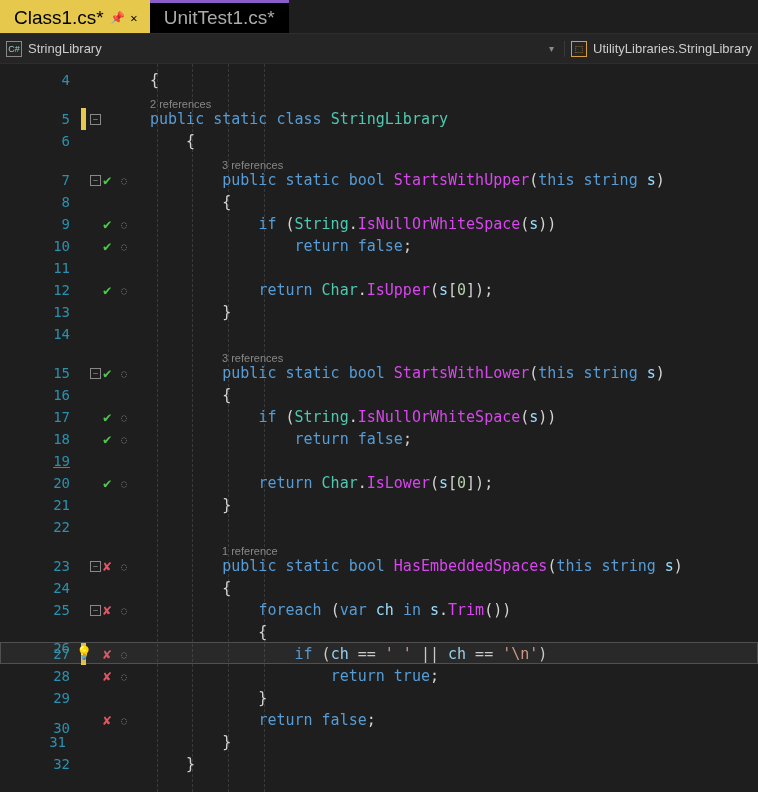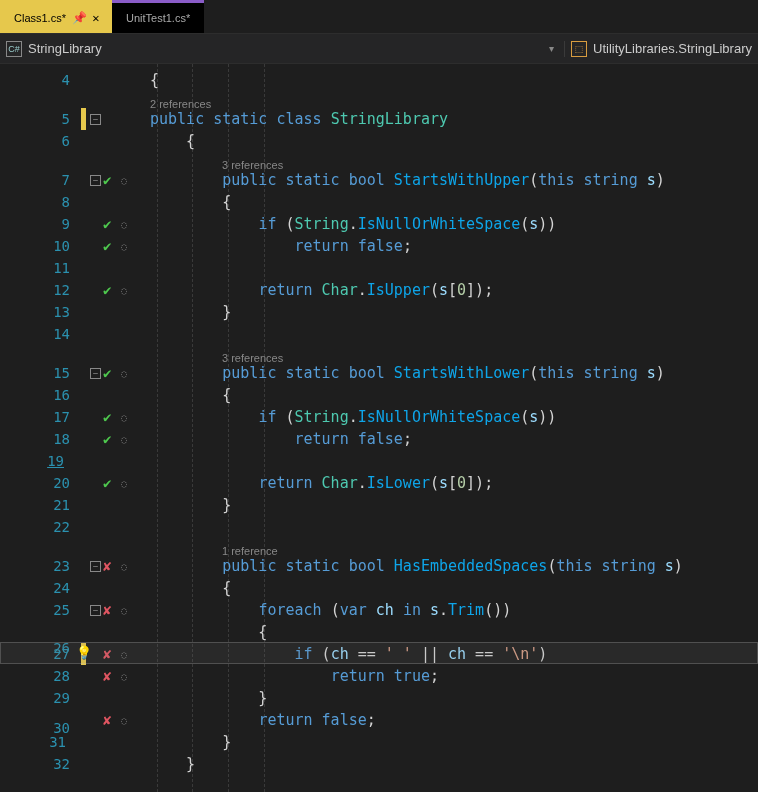--- a/index.html
+++ b/index.html
@@ -2,21 +2,21 @@
 <html><head>
 <meta charset="utf-8">
 <style>
   * { margin: 0; padding: 0; box-sizing: border-box; }
   body { font-family: Consolas, monospace; background: #1e1e1e; color: #ccc; width: 758px; height: 792px; overflow: hidden; }
 
   .tabs { display: flex; height: 34px; background: #1e1e1e; border-bottom: 1px solid #2d2d2d; }
   .tab { display: flex; align-items: center; padding: 0 8px; border-top: 3px solid transparent; cursor: pointer; }
   .tab.active { background: #e6c84c; border-top-color: #e6c84c; color: #000; }
   .tab.inactive { background: #000000; color: #aaa; border-top: 3px solid #8a5cc8; }
-  .tab .name { font-size: 11px; font-family: 'Segoe UI', sans-serif; padding: 0 6px; }
+  .tab .name { font-size: 19px; font-family: 'Segoe UI', sans-serif; padding: 0 6px; }
   .tab .pin, .tab .close { width: 16px; display: inline-flex; justify-content: center; font-size: 12px; }
   .tab.active .pin, .tab.active .close { color: #000; }
 
   .navbar { display: flex; height: 30px; background: #252526; border-bottom: 1px solid #2d2d2d; align-items: center; }
   .nav-left, .nav-right { display: flex; align-items: center; padding: 0 6px; font-size: 13px; font-family: 'Segoe UI', sans-serif; color: #ccc; }
   .nav-left { flex: 1; border-right: 1px solid #3a3a3a; }
   .nav-icon { width: 16px; height: 16px; display: inline-flex; align-items: center; justify-content: center; border: 1px solid #888; font-size: 9px; margin-right: 6px; color: #9cc; }
   .nav-right .nav-icon { border-color: #d89c3f; color: #d89c3f; }
   .dd { margin-left: auto; margin-right: 4px; color: #888; font-size: 10px; }
 
@@ -41,21 +41,21 @@
   .guide1 { position: absolute; top: 0; bottom: 0; border-left: 1px dashed #3a3a3a; }
   .g-a { left: 157px; }
   .g-b { left: 192px; }
   .g-c { left: 228px; }
   .g-d { left: 264px; }
 
   .codelens { font-size: 11px; color: #888; font-family: 'Segoe UI', sans-serif; padding-left: 0; display: block; position: absolute; top: -15px; }
 
   .kw { color: #569cd6; }
   .type { color: #4ec9b0; }
-  .method { color: #0ea5e9; }
+  .method { color: #d946ef; }
   .param { color: #9cdcfe; }
   .lit { color: #b5cea8; }
   .str { color: #d69d85; }
   .punc { color: #d4d4d4; }
   .op { color: #d4d4d4; }
 
   .hl { position: absolute; left: 0; right: 0; height: 22px; background: rgba(120,120,120,0.12); border: 1px solid rgba(200,200,200,0.25); pointer-events: none; }
 </style>
 </head>
 <body>
@@ -97,21 +97,21 @@
       <div class="row" style="position: absolute; top: 149px; right: 0px; left: 0px;">9</div>
       <div class="row" style="position: absolute; top: 171px; right: 0px; left: 0px;">10</div>
       <div class="row" style="position: absolute; top: 193px; right: 0px; left: 0px;">11</div>
       <div class="row" style="position: absolute; top: 215px; right: 0px; left: 0px;">12</div>
       <div class="row" style="position: absolute; top: 237px; right: 0px; left: 0px;">13</div>
       <div class="row" style="position: absolute; top: 259px; right: 0px; left: 0px;">14</div>
       <div class="row" style="position: absolute; top: 298px; right: 0px; left: 0px;">15</div>
       <div class="row" style="position: absolute; top: 320px; right: 0px; left: 0px;">16</div>
       <div class="row" style="position: absolute; top: 342px; right: 0px; left: 0px;">17</div>
       <div class="row" style="position: absolute; top: 364px; right: 0px; left: 0px;">18</div>
-      <div class="row" style="position: absolute; top: 386px; right: 6px; left: 0px; text-decoration: underline;">19</div>
+      <div class="row" style="position: absolute; top: 386px; right: 0px; left: 0px; text-decoration: underline;">19</div>
       <div class="row" style="position: absolute; top: 408px; right: 0px; left: 0px;">20</div>
       <div class="row" style="position: absolute; top: 430px; right: 0px; left: 0px;">21</div>
       <div class="row" style="position: absolute; top: 452px; right: 0px; left: 0px;">22</div>
       <div class="row" style="position: absolute; top: 491px; right: 0px; left: 0px;">23</div>
       <div class="row" style="position: absolute; top: 513px; right: 0px; left: 0px;">24</div>
       <div class="row" style="position: absolute; top: 535px; right: 0px; left: 0px;">25</div>
       <div class="row" style="position: absolute; top: 557px; right: 0px; left: 0px; margin-top: 16px;">26</div>
       <div class="row" style="position: absolute; top: 579px; right: 0px; left: 0px;">27<div class="change-bar cb-yellow"></div></div>
       <div class="row" style="position: absolute; top: 601px; right: 0px; left: 0px;">28</div>
       <div class="row" style="position: absolute; top: 623px; right: 0px; left: 0px;">29</div>

